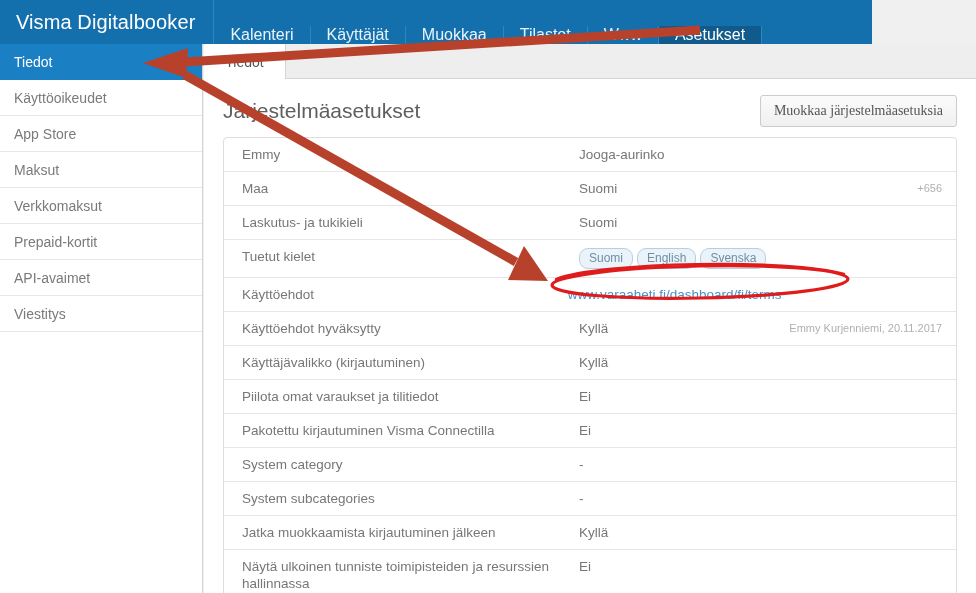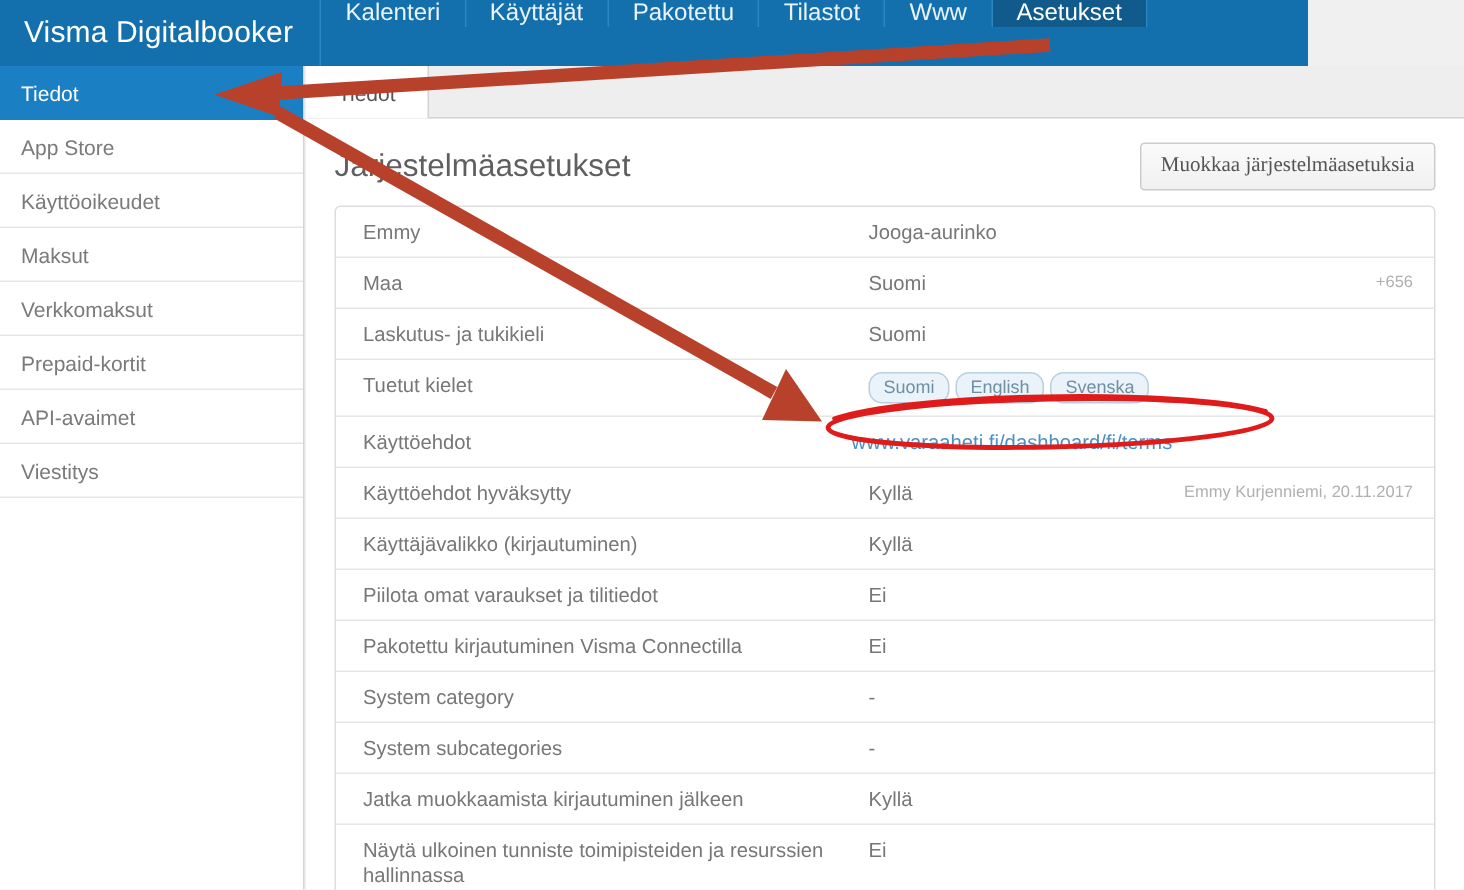--- a/index.html
+++ b/index.html
@@ -165,36 +165,36 @@
     pointer-events: none;
   }
 </style>
 </head>
 <body>
 
 <div id="app">
 
   <div class="navbar">
     <div class="brand">Visma Digitalbooker</div>
-    <div id="nav-tabs" style="display:flex;align-items:flex-start;">
+    <div id="nav-tabs" style="display:flex;align-items:flex-end;">
         <div class="navtab">Kalenteri</div>
         <div class="navtab">Käyttäjät</div>
-        <div class="navtab">Pakotettu</div>
+        <div class="navtab">Muokkaa</div>
         <div class="navtab">Tilastot</div>
         <div class="navtab">Www</div>
         <div class="navtab active">Asetukset</div>
       </div>
     <div class="navtab nav-filler"></div>
   </div>
 
   <div class="sidebar">
     <div id="side-list">
         <div class="side-item active">Tiedot</div>
+        <div class="side-item">Käyttöoikeudet</div>
         <div class="side-item">App Store</div>
-        <div class="side-item">Käyttöoikeudet</div>
         <div class="side-item">Maksut</div>
         <div class="side-item">Verkkomaksut</div>
         <div class="side-item">Prepaid-kortit</div>
         <div class="side-item">API-avaimet</div>
         <div class="side-item">Viestitys</div>
       </div>
   </div>
 
   <div class="content">
 

